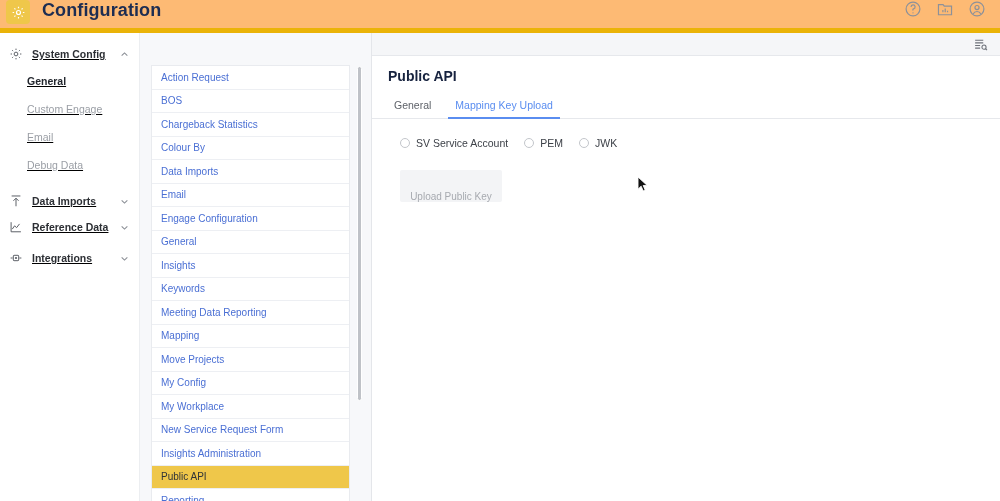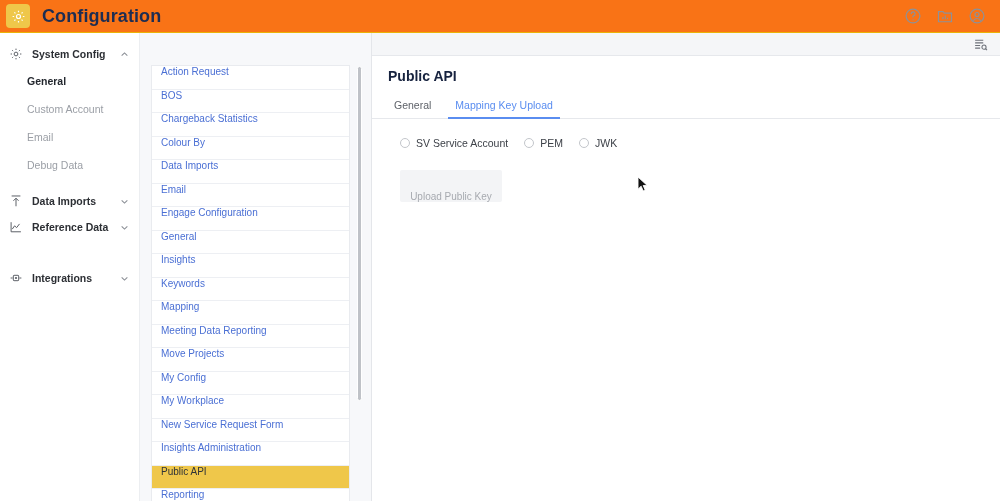--- a/index.html
+++ b/index.html
@@ -8,23 +8,23 @@
     font-family: "Liberation Sans", sans-serif;
     background: #ffffff;
     overflow: hidden;
   }
 
   .app { position: relative; width: 1000px; height: 501px; }
 
   
   .topbar {
     position: absolute; left: 0; top: 0; width: 1000px; height: 33px;
-    background: #f97316;
-    display: flex; align-items: center;
-    border-bottom: 1px solid #eab308;
+    background: #fdba74;
+    display: flex; align-items: flex-start;
+    border-bottom: 5px solid #eab308;
   }
   .logo-badge {
     width: 24px; height: 24px; margin-left: 6px;
     background: #EFC74A; border-radius: 4px;
     display: flex; align-items: center; justify-content: center;
     flex: none;
   }
   .app-title {
     margin-left: 12px;
     font-size: 18px; font-weight: bold; color: #1d2d52;
@@ -33,20 +33,21 @@
   .topbar-spacer { flex: 1; }
   .topbar-icons { display: flex; align-items: center; gap: 14px; margin-right: 14px; }
   .tb-icon { width: 18px; height: 18px; color: #8d9199; display: block; }
 
   
   .sidebar {
     position: absolute; left: 0; top: 33px; width: 140px; height: 468px;
     background: #ffffff;
     border-right: 1px solid #eceef1;
     padding-top: 8px;
+    text-decoration: underline;
   }
   .nav-group-head {
     height: 26px; display: flex; align-items: center;
     padding: 0 10px 0 9px; cursor: default;
   }
   .nav-ico { width: 14px; height: 14px; color: #5b5f66; flex: none; }
   .nav-group-label {
     margin-left: 9px; font-size: 10.5px; color: #2c2f34; font-weight: 600;
     white-space: nowrap;
   }
@@ -63,21 +64,21 @@
     background: #f7f8fa;
     overflow: hidden;
   }
   .midlist {
     position: absolute; left: 11px; top: 32px; width: 199px;
     background: #ffffff;
     border: 1px solid #e9ebef;
     border-bottom: none;
   }
   .mid-item {
-    height: 23.5px; display: flex; 
+    height: 23.5px; display: flex; align-items: center;
     padding-left: 9px;
     font-size: 10px; color: #4a6fd4;
     border-bottom: 1px solid #edeff3;
     white-space: nowrap; overflow: hidden;
     cursor: pointer;
   }
   .mid-item.selected { background: #EFC74A; color: #2f3338; font-weight: 500; }
 
   .mid-scrollbar {
     position: absolute; left: 217px; top: 33px; width: 5px; height: 335px;
@@ -186,21 +187,21 @@
       </svg>
       <span class="nav-group-label">System Config</span>
       <svg class="nav-chev" viewBox="0 0 12 12" fill="none" stroke="currentColor" stroke-width="1.4">
         <path d="M2.2 7.6 6 3.9l3.8 3.7"></path>
       </svg>
     </div>
     <div class="nav-sub active">
       <span>General</span>
     </div>
     <div class="nav-sub">
-      <span>Custom Account</span>
+      <span>Custom Engage</span>
     </div>
     <div class="nav-sub">
       <span>Email</span>
     </div>
     <div class="nav-sub">
       <span>Debug Data</span>
     </div>
 
     <div class="nav-group-head" style="margin-top:9px">
       <svg class="nav-ico" viewBox="0 0 24 24" fill="none" stroke="currentColor" stroke-width="1.7">
@@ -218,21 +219,21 @@
       <svg class="nav-ico" viewBox="0 0 24 24" fill="none" stroke="currentColor" stroke-width="1.7">
         <path d="M3.6 3.8v16.4h16.8"></path>
         <path d="M5.6 15.6 9.6 10l3.4 3.1 5-6.4"></path>
       </svg>
       <span class="nav-group-label">Reference Data</span>
       <svg class="nav-chev" viewBox="0 0 12 12" fill="none" stroke="currentColor" stroke-width="1.4">
         <path d="M2.2 4.4 6 8.1l3.8-3.7"></path>
       </svg>
     </div>
 
-    <div class="nav-group-head" style="margin-top:25px">
+    <div class="nav-group-head" style="margin-top:5px">
       <svg class="nav-ico" viewBox="0 0 24 24" fill="none" stroke="currentColor" stroke-width="1.7">
         <rect x="7.4" y="7.4" width="9.2" height="9.2" rx="1.2"></rect>
         <circle cx="12" cy="12" r="1.9" fill="currentColor" stroke="none"></circle>
         <path d="M2.8 12h3.4M17.8 12h3.4"></path>
       </svg>
       <span class="nav-group-label">Integrations</span>
       <svg class="nav-chev" viewBox="0 0 12 12" fill="none" stroke="currentColor" stroke-width="1.4">
         <path d="M2.2 4.4 6 8.1l3.8-3.7"></path>
       </svg>
     </div>
@@ -264,24 +265,24 @@
         <div class="mid-item">
           <span>General</span>
         </div>
         <div class="mid-item">
           <span>Insights</span>
         </div>
         <div class="mid-item">
           <span>Keywords</span>
         </div>
         <div class="mid-item">
+          <span>Meeting Data Reporting</span>
+        </div>
+        <div class="mid-item">
           <span>Mapping</span>
-        </div>
-        <div class="mid-item">
-          <span>Meeting Data Reporting</span>
         </div>
         <div class="mid-item">
           <span>Move Projects</span>
         </div>
         <div class="mid-item">
           <span>My Config</span>
         </div>
         <div class="mid-item">
           <span>My Workplace</span>
         </div>

